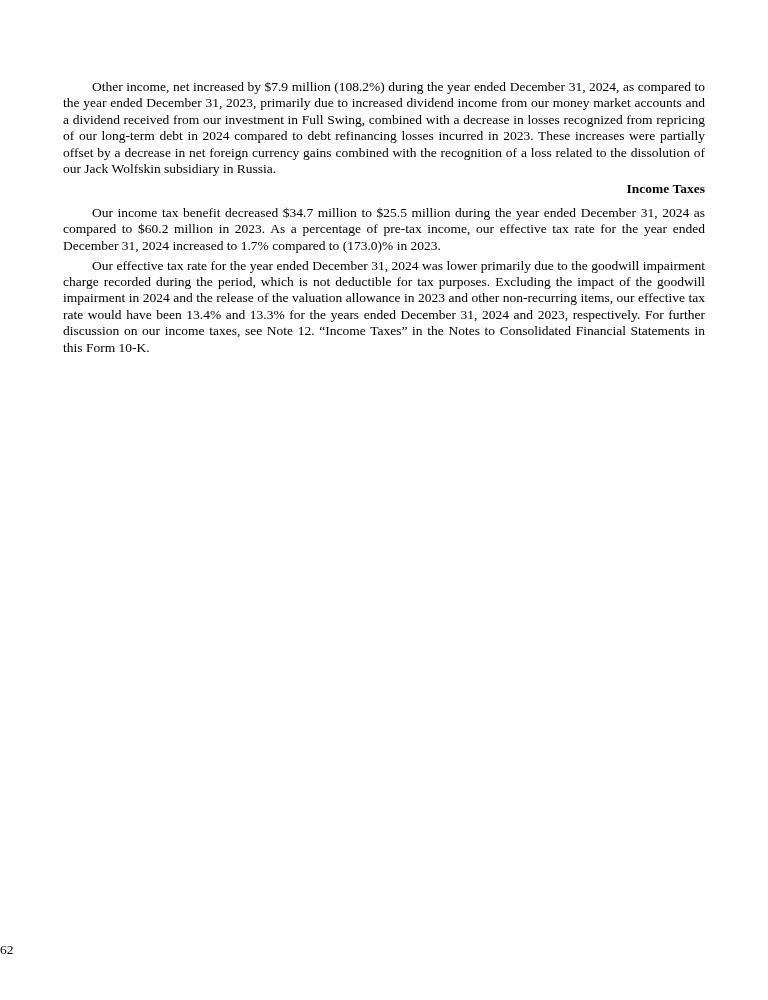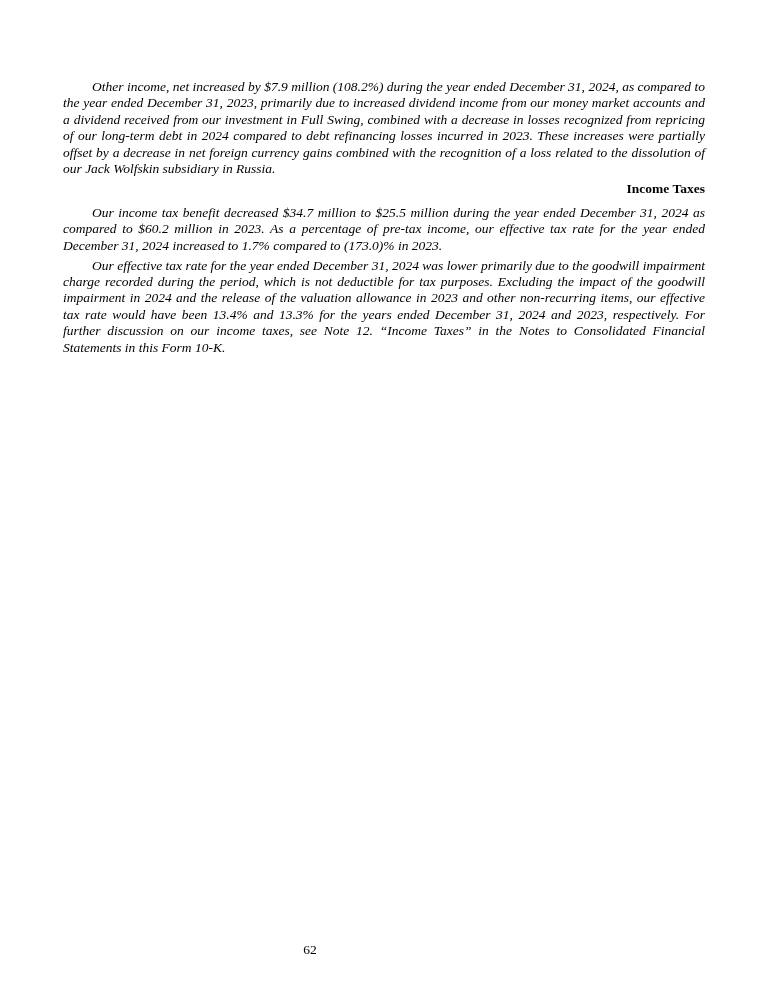--- a/index.html
+++ b/index.html
@@ -25,36 +25,34 @@
     top: 79px;
     left: 63px;
     width: 642px;
     font-size: 13.5px;
     line-height: 16.4px;
     text-align: justify;
   }
   .body-para {
     margin: 0 0 3.5px 0;
     text-indent: 29px;
-    font-style: italic;
   }
   .section-heading {
     font-size: 13.5px;
     line-height: 16.4px;
     font-weight: bold;
     margin: 0 0 7.5px 0;
     padding-left: 20px;
     text-align: right;
   }
   .page-footer {
     position: absolute;
     top: 942px;
     left: 0;
     width: 620px;
-    text-align: center;
     font-size: 13.5px;
     line-height: 16.4px;
   }
 </style>
 </head>
 <body>
 
 <div class="page">
   <main class="content">
     <p class="body-para">Other income, net increased by $7.9 million (108.2%) during the year ended December 31, 2024, as compared to the year ended December 31, 2023, primarily due to increased dividend income from our money market accounts and a dividend received from our investment in Full Swing, combined with a decrease in losses recognized from repricing of our long-term debt in 2024 compared to debt refinancing losses incurred in 2023. These increases were partially offset by a decrease in net foreign currency gains combined with the recognition of a loss related to the dissolution of our Jack Wolfskin subsidiary in Russia.</p>

